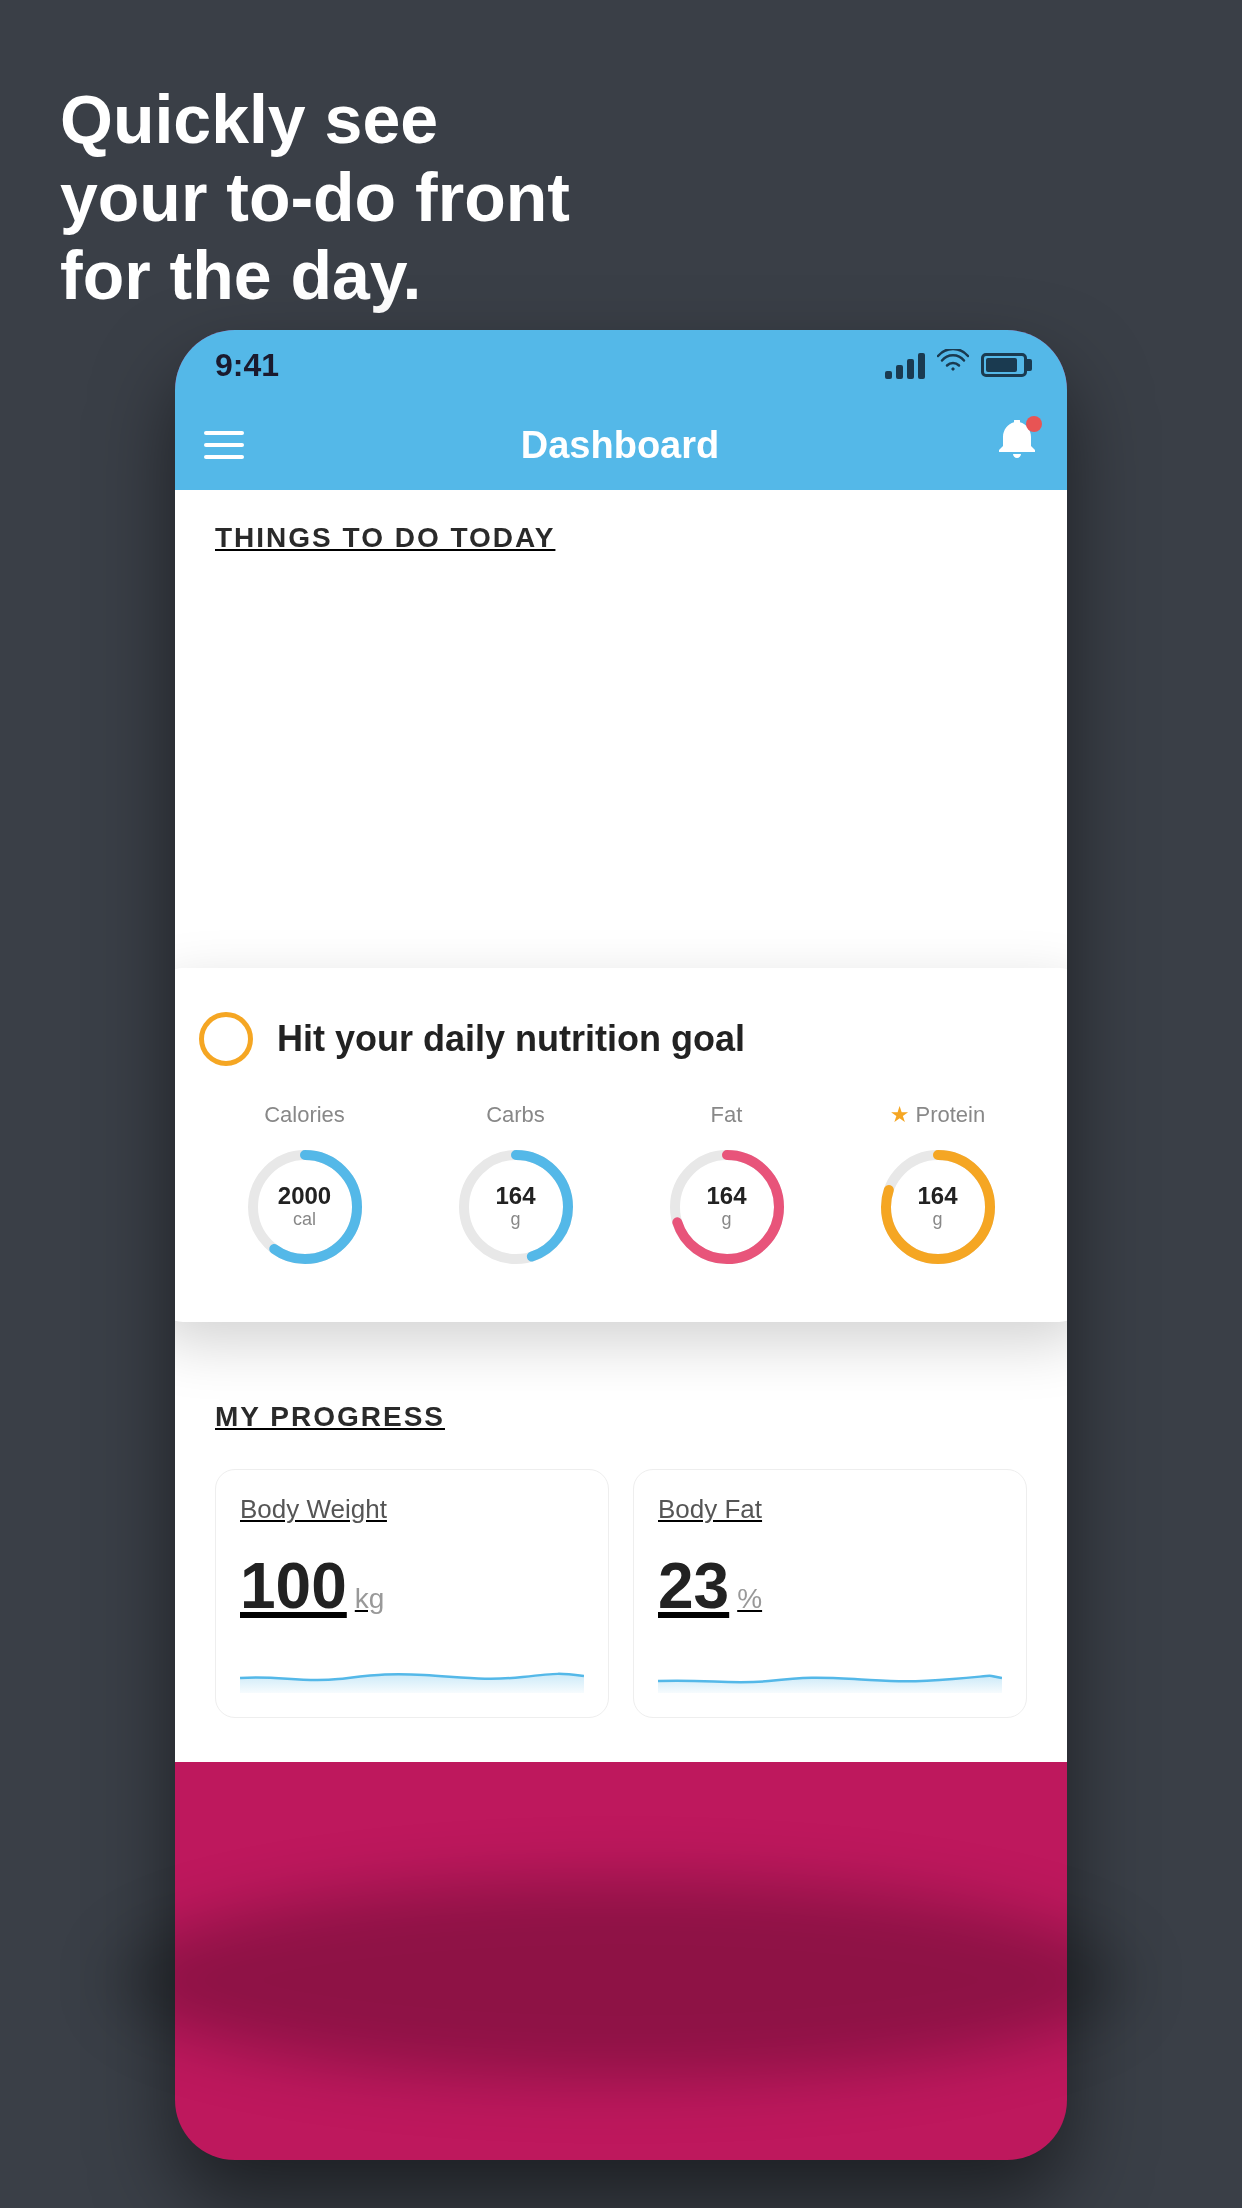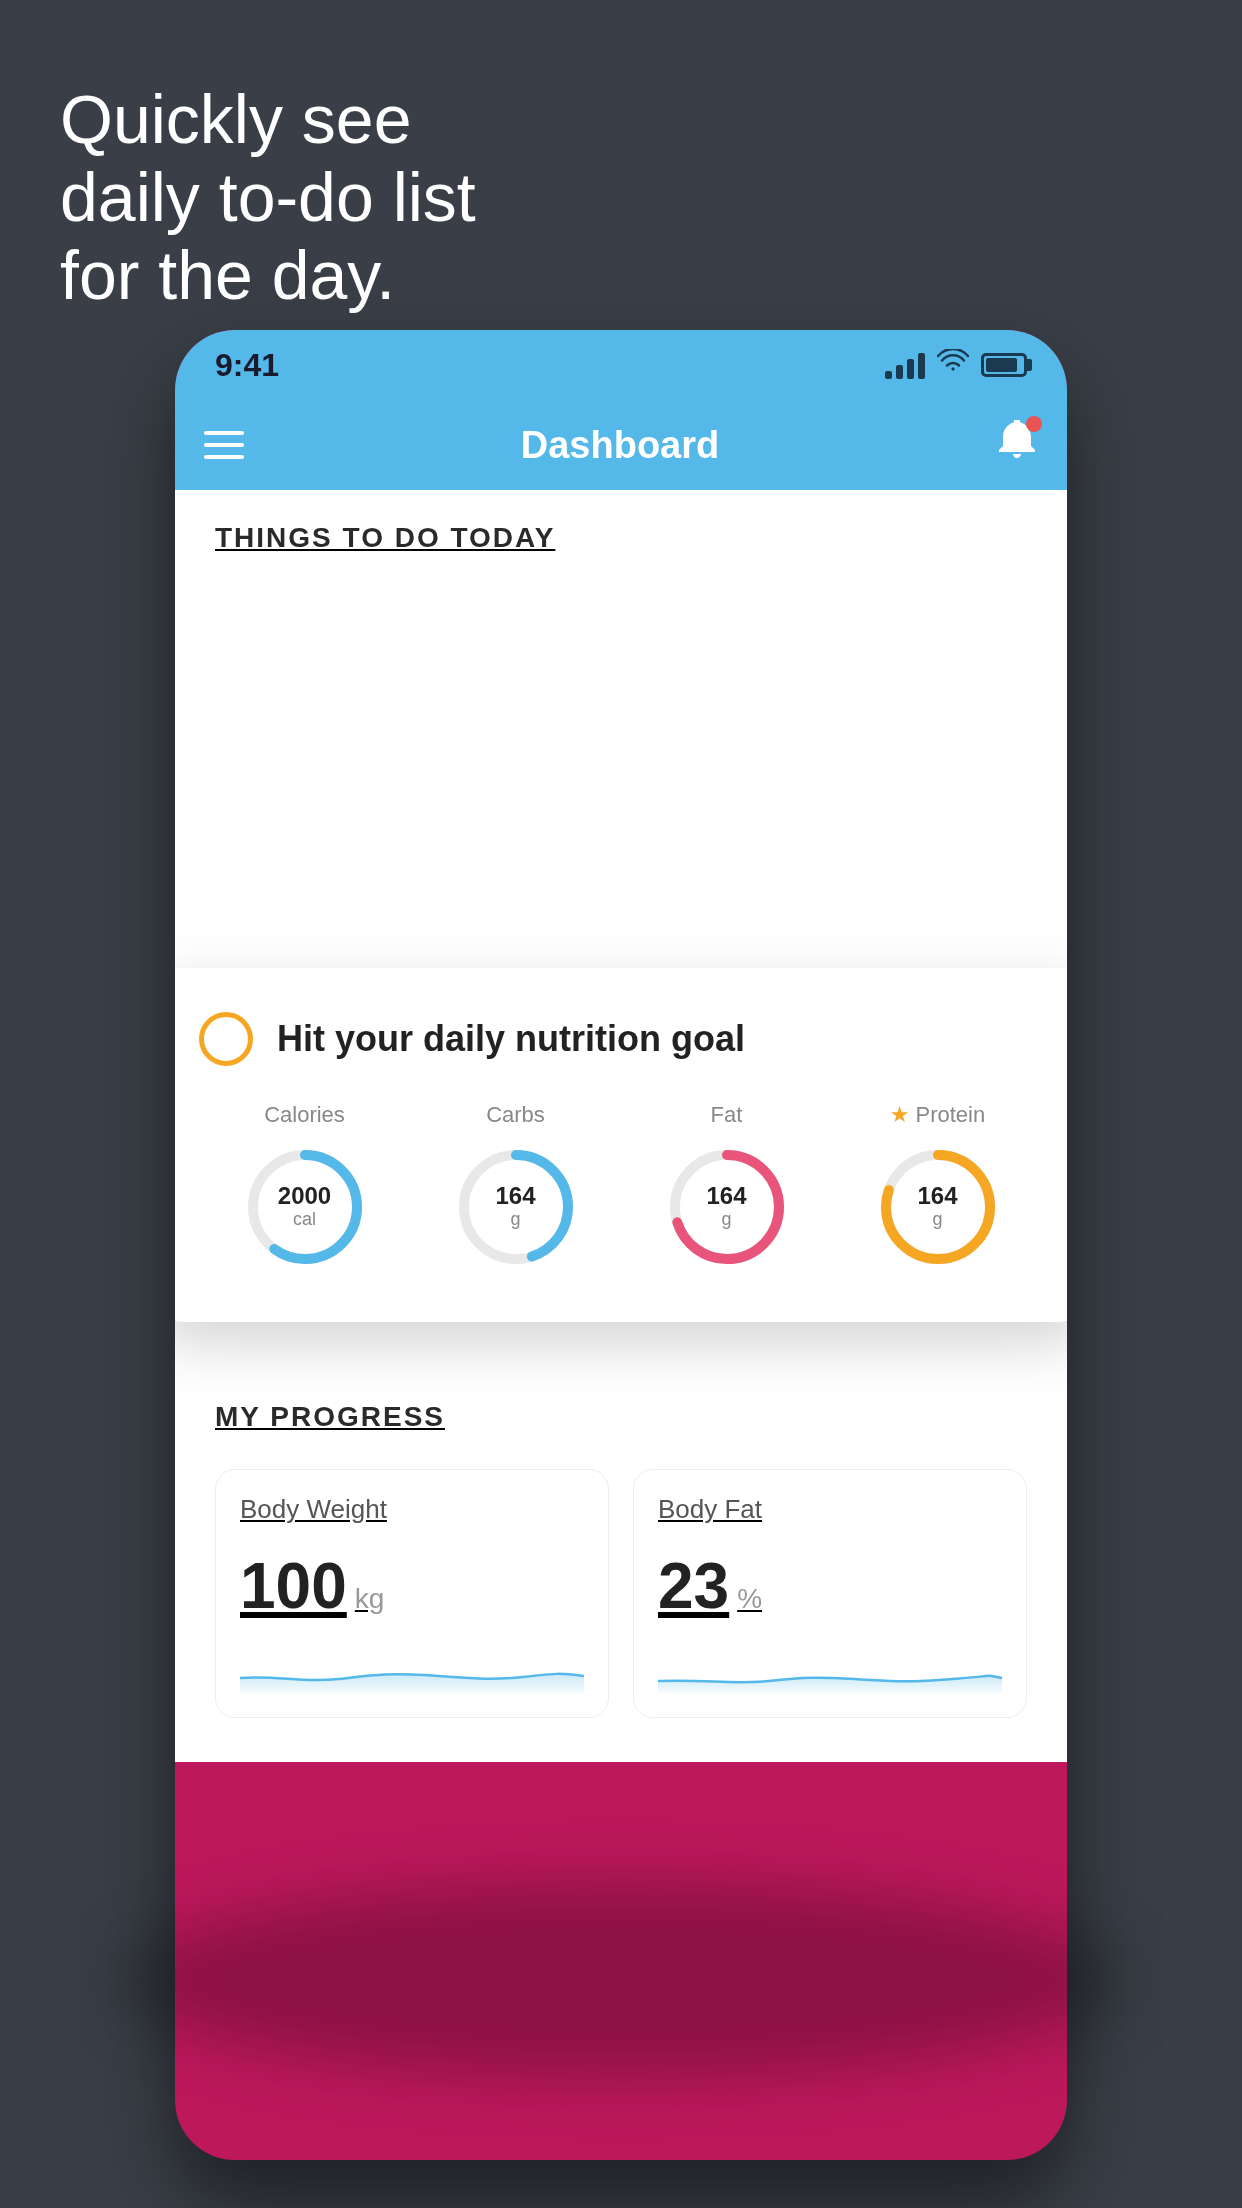--- a/index.html
+++ b/index.html
@@ -14,21 +14,21 @@
       position: relative;
     }
 
     
     .hero-text {
       position: absolute;
       top: 80px;
       left: 60px;
       color: #ffffff;
       font-size: 68px;
-      font-weight: 400;
+      font-weight: 700;
       line-height: 1.15;
     }
 
     
     .phone-wrapper {
       position: absolute;
       top: 330px;
       left: 175px;
       width: 892px;
       height: 1830px;
@@ -392,21 +392,21 @@
       border-radius: 50%;
       filter: blur(30px);
       z-index: 0;
     }
   </style>
 </head>
 <body>
 
 <div class="hero-text">
   <div>Quickly see</div>
-  <div>daily to-do list</div>
+  <div>your to-do front</div>
   <div>for the day.</div>
 </div>
 
 <div class="phone-wrapper">
   <div class="phone-frame">
 
     <div class="status-bar">
       <span class="status-time">9:41</span>
       <div class="status-icons">
         <div class="signal-bars">

